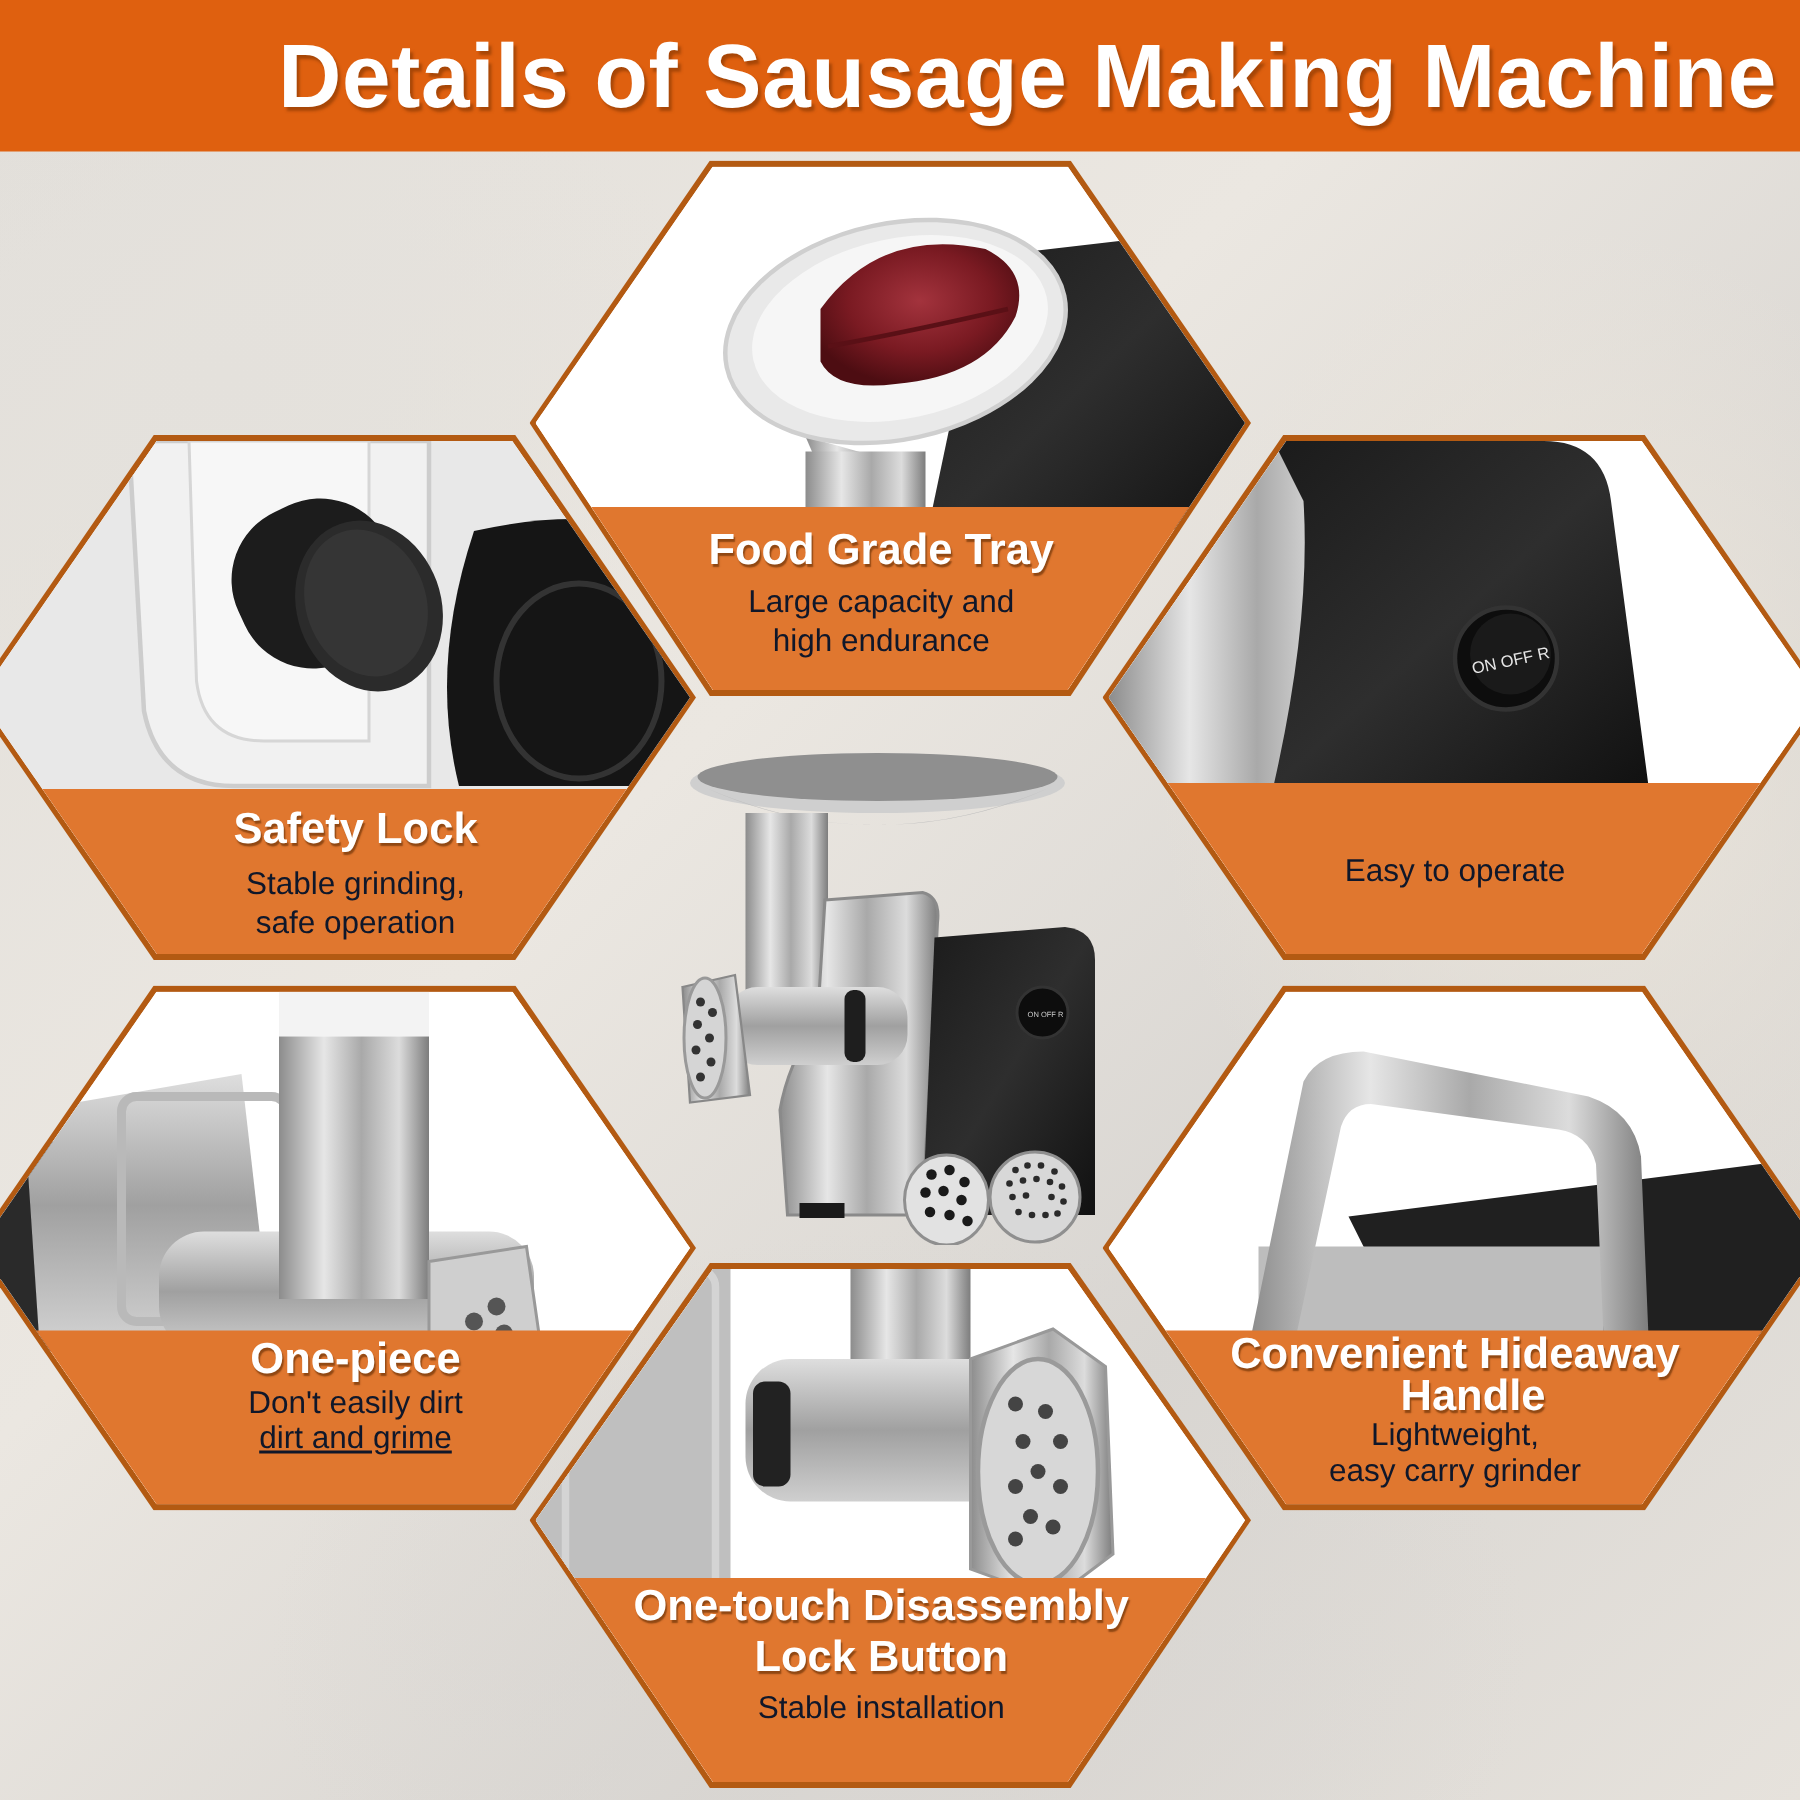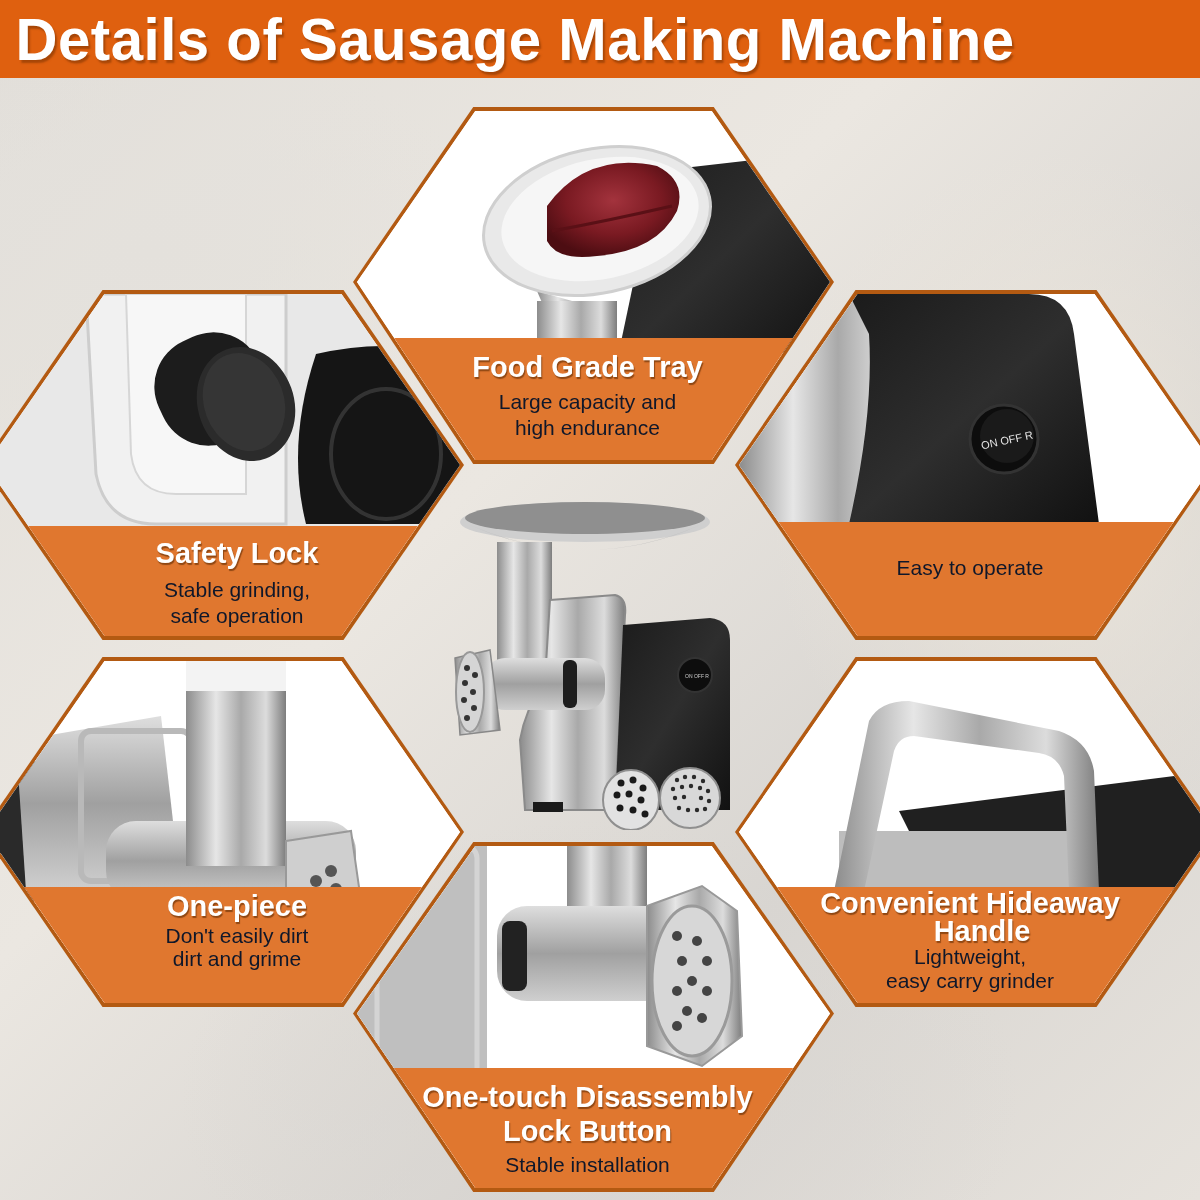--- a/index.html
+++ b/index.html
@@ -7,23 +7,23 @@
   body {
     position: relative;
     font-family: "Liberation Sans", sans-serif;
     background:
       radial-gradient(ellipse 500px 300px at 150px 250px, #e4e1dc 0%, transparent 70%),
       radial-gradient(ellipse 400px 500px at 1050px 500px, #ece6dc 0%, transparent 70%),
       radial-gradient(ellipse 600px 400px at 600px 1100px, #d9d6d2 0%, transparent 70%),
       linear-gradient(135deg, #e1ded9 0%, #ebe7e1 40%, #d8d5d1 70%, #e6e2dc 100%);
   }
   .header {
-    position: absolute; left: 0; top: 0; width: 1200px; height: 78px;
+    position: absolute; left: 0; top: 0; width: 1200px; height: 101px;
     background: #df600f;
-    display: flex; align-items: center; justify-content: flex-start;
+    display: flex; align-items: center; justify-content: flex-end;
   }
   .header-title {
     color: #ffffff;
     font-family: "Liberation Sans", sans-serif;
     font-weight: bold;
     font-size: 60px;
     letter-spacing: 0.5px;
     text-shadow: 2px 3px 2px rgba(120, 50, 0, 0.55);
     transform: scaleX(0.97);
     white-space: nowrap;
@@ -139,21 +139,21 @@
   <div class="hex-inner">
     <svg class="hex-photo" viewBox="0 0 474 342" preserveAspectRatio="none">
       <rect width="474" height="342" fill="#ffffff"></rect>
       <path d="M0 0 L180 0 L180 230 L0 230 Z" fill="url(#steel)"></path>
       <path d="M110 0 L290 0 Q330 0 335 40 L360 230 L110 230 Q135 120 130 40 Z" fill="url(#blackbody)"></path>
       <circle cx="265" cy="145" r="34" fill="#0d0d0d" stroke="#333" stroke-width="3"></circle>
       <circle cx="268" cy="142" r="27" fill="#1a1a1a"></circle>
       <text x="268" y="150" text-anchor="middle" font-family="Liberation Sans, sans-serif" font-size="11" fill="#e6e6e6" transform="rotate(-12 268 146)">ON OFF R</text>
     </svg>
     <div class="hex-band" style="height:114px; padding-top:22px;">
-      <div class="hex-desc" style="margin-top:11px;">Easy to operate</div>
+      <div class="hex-desc" style="margin-top:24px;">Easy to operate</div>
     </div>
   </div>
 </div>
 
 <div class="hex hex-border" style="left:-18px; top:657px; width:482px; height:350px; --p: 25% 0%, 75% 0%, 100% 50%, 75% 100%, 25% 100%, 0% 50%;">
   <div class="hex-inner">
     <svg class="hex-photo" viewBox="0 0 474 342" preserveAspectRatio="none">
       <rect width="474" height="342" fill="#ffffff"></rect>
       <rect x="0" y="100" width="90" height="140" fill="#2a2a2a"></rect>
       <path d="M30 80 L175 55 L195 230 L40 230 Z" fill="url(#steelV)"></path>
@@ -162,21 +162,21 @@
       <rect x="200" y="0" width="100" height="30" fill="#f3f3f3"></rect>
       <rect x="200" y="30" width="100" height="175" fill="url(#steel)"></rect>
       <path d="M300 180 L365 170 L375 240 L300 240 Z" fill="#cfcfcf" stroke="#999" stroke-width="2"></path>
       <circle cx="330" cy="220" r="6" fill="#555"></circle>
         <circle cx="345" cy="210" r="6" fill="#555"></circle>
         <circle cx="350" cy="228" r="6" fill="#555"></circle>
     </svg>
     <div class="hex-band" style="height:116px; padding-top:4px; padding-left:40px;">
       <div class="hex-title">One-piece</div>
       <div class="hex-desc" style="line-height:23px; margin-top:2px;">Don't easily dirt</div>
-      <div class="hex-desc" style="line-height:23px;">dirt and grime</div>
+      <div class="hex-desc" style="line-height:23px;text-decoration:underline;">dirt and grime</div>
     </div>
   </div>
 </div>
 
 <div class="hex hex-border" style="left:735px; top:657px; width:482px; height:350px; --p: 25% 0%, 75% 0%, 100% 50%, 75% 100%, 25% 100%, 0% 50%;">
   <div class="hex-inner">
     <svg class="hex-photo" viewBox="0 0 474 342" preserveAspectRatio="none">
       <rect width="474" height="342" fill="#ffffff"></rect>
       <path d="M160 150 L474 110 L474 230 L200 230 Z" fill="#202020"></path>
       <path d="M100 170 L330 170 L330 240 L100 240 Z" fill="#bdbdbd"></path>
@@ -208,21 +208,21 @@
           <circle cx="350" cy="115" r="5"></circle>
         <circle cx="325" cy="115" r="5"></circle>
           <circle cx="335" cy="135" r="5"></circle>
           <circle cx="350" cy="145" r="5"></circle>
         <circle cx="320" cy="145" r="5"></circle>
           <circle cx="330" cy="165" r="5"></circle>
           <circle cx="345" cy="172" r="5"></circle>
         <circle cx="320" cy="180" r="5"></circle>
       </g>
     </svg>
-    <div class="hex-band" style="height:120px; padding-top:12px;">
+    <div class="hex-band" style="height:136px; padding-top:2px;">
       <div class="hex-title" style="line-height:34px;">One-touch Disassembly</div>
       <div class="hex-title" style="line-height:34px;">Lock Button</div>
       <div class="hex-desc" style="margin-top:4px;">Stable installation</div>
     </div>
   </div>
 </div>
 
 <svg class="product" viewBox="0 0 310 350">
 
   <ellipse cx="140" cy="42" rx="125" ry="20" fill="#cfcfcf"></ellipse>

